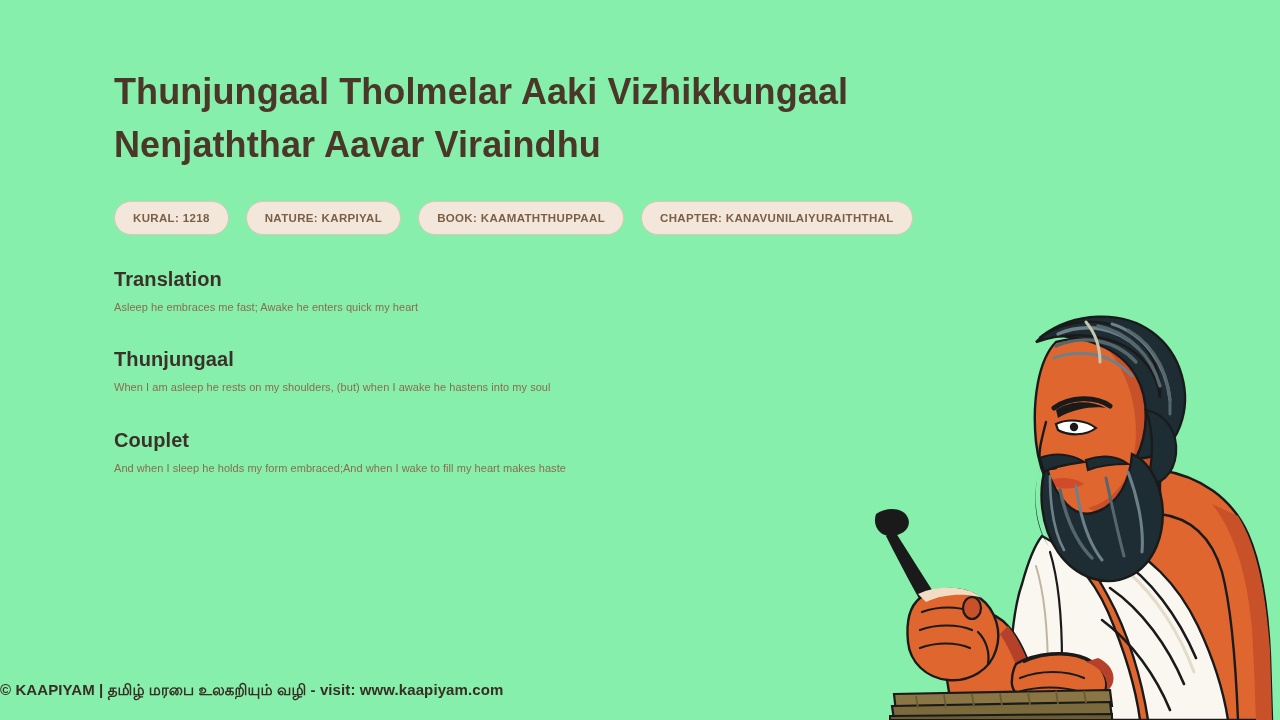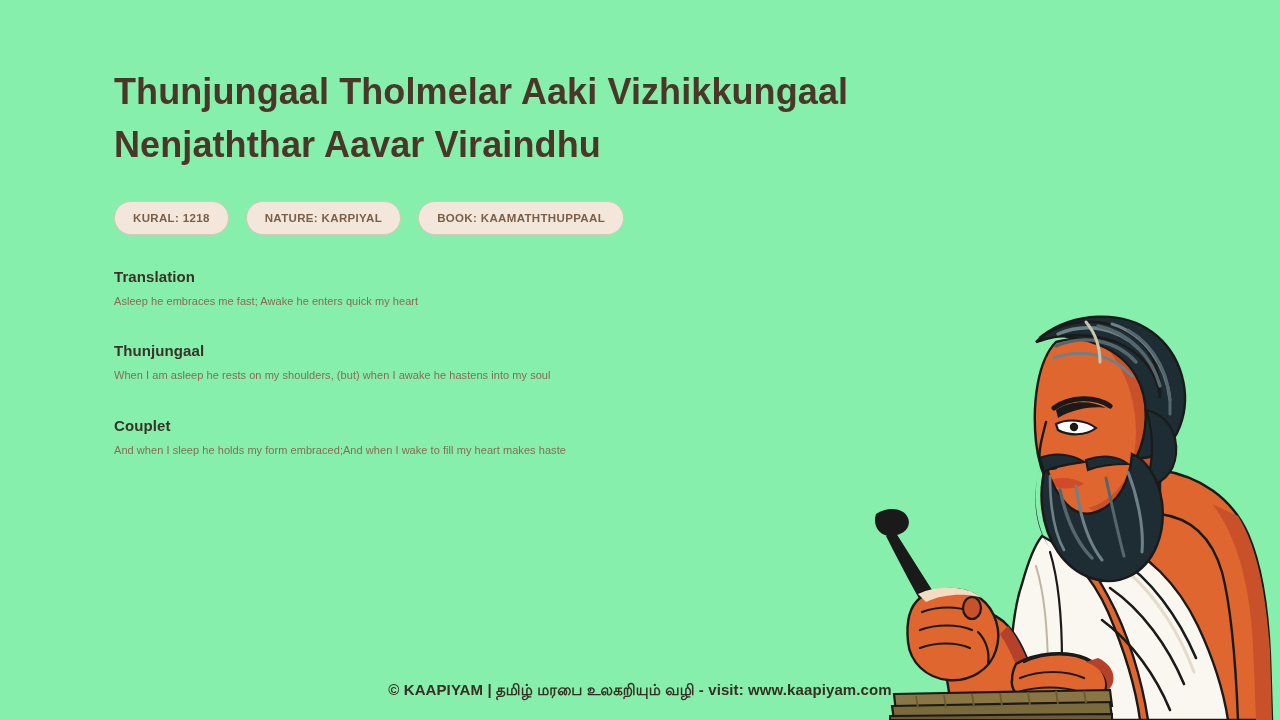--- a/index.html
+++ b/index.html
@@ -78,42 +78,41 @@
     white-space: nowrap;
     box-sizing: border-box;
   }
 
   .section {
     margin-top: 33px;
   }
   .section:first-of-type { margin-top: 38px; }
 
   .section-label {
-    font-size: 15px;
+    font-size: 20px;
     font-weight: 700;
     color: #3B3128;
     margin: 0 0 9px 0;
     letter-spacing: 0.1px;
   }
   .section-text {
     font-size: 11px;
     font-weight: 400;
     color: #8B6B51;
     margin: 0;
     line-height: 1.4;
     letter-spacing: 0.05px;
   }
 
   
   #footer {
     position: absolute;
     left: 0;
     right: 0;
     bottom: 19px;
-    text-align: center;
     z-index: 4;
   }
   #footer-text {
     display: inline-block;
     font-size: 15px;
     font-weight: 700;
     color: #3A2E24;
     letter-spacing: 0.1px;
   }
 </style>
@@ -237,20 +236,21 @@
 
     <h1 id="kural-title">
       <span>Thunjungaal Tholmelar Aaki Vizhikkungaal</span><br>
       <span>Nenjaththar Aavar Viraindhu</span>
     </h1>
 
     <div id="badges">
       <span class="badge">KURAL: 1218</span>
       <span class="badge">NATURE: KARPIYAL</span>
       <span class="badge">BOOK: KAAMATHTHUPPAAL</span>
+      <span class="badge">CHAPTER: KANAVUNILAIYURAITHTHAL</span>
     </div>
 
     <div class="section">
       <p class="section-label">Translation</p>
       <p class="section-text">Asleep he embraces me fast; Awake he enters quick my heart</p>
     </div>
 
     <div class="section">
       <p class="section-label">Thunjungaal</p>
       <p class="section-text">When I am asleep he rests on my shoulders, (but) when I awake he hastens into my soul</p>

